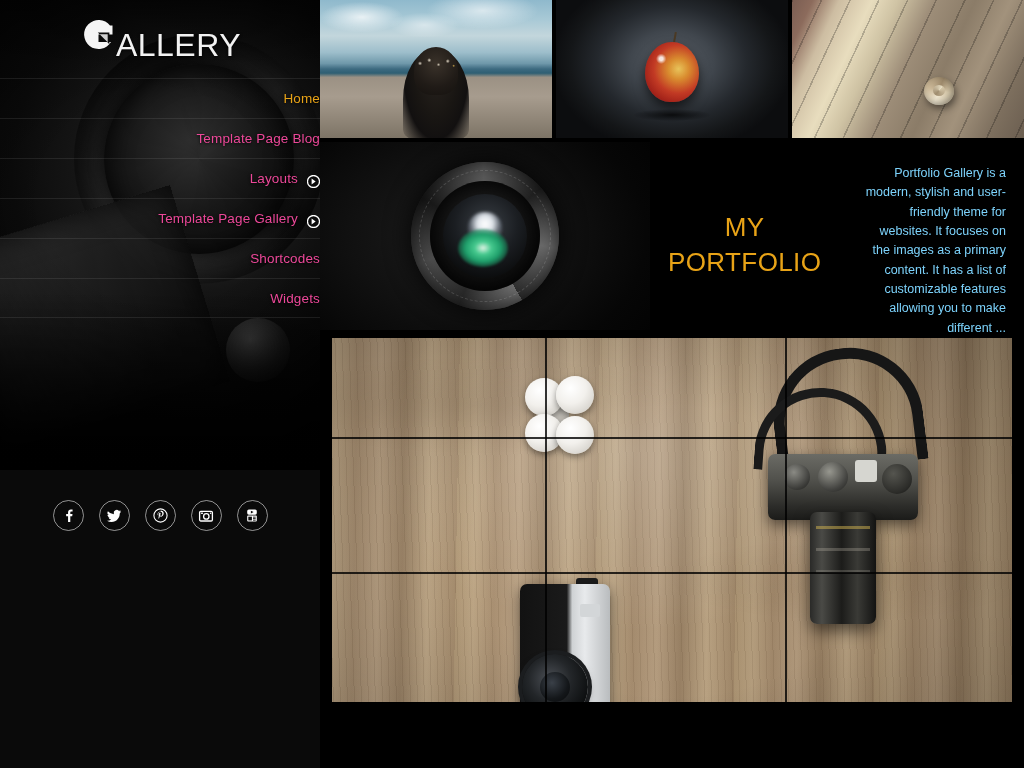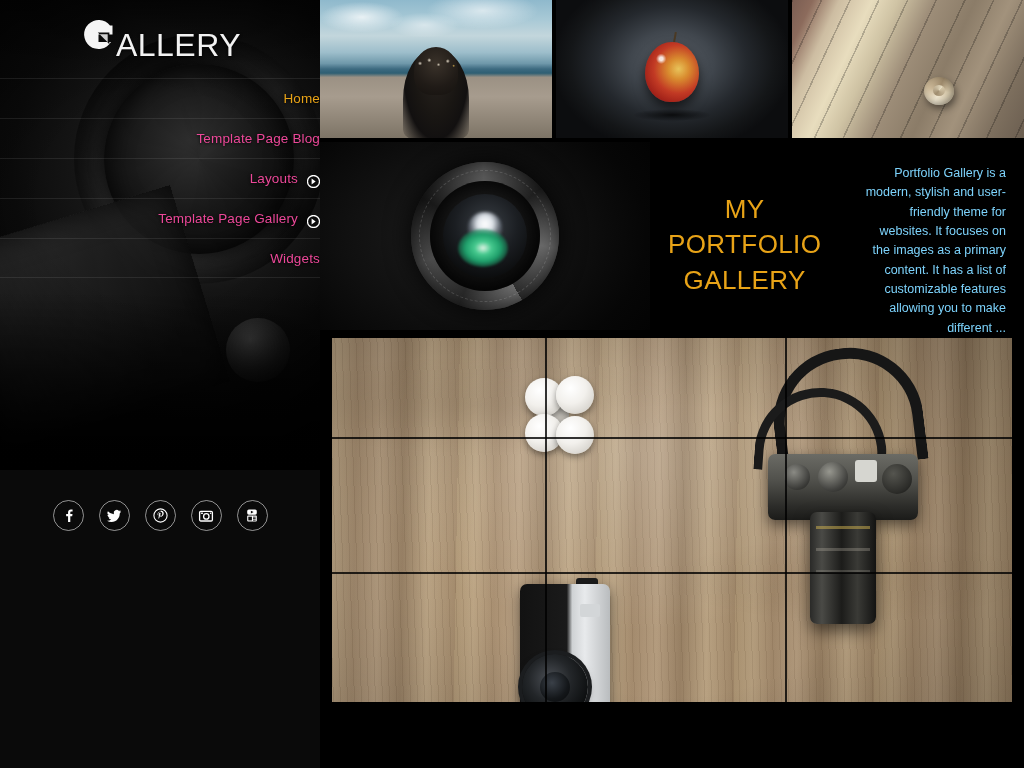--- a/index.html
+++ b/index.html
@@ -435,20 +435,23 @@
       <div class="nav-item">
         <span class="nav-label">Template Page Gallery</span>
         <span class="caret">
           <svg width="13" height="13" viewBox="0 0 13 13">
             <circle cx="6.5" cy="6.5" r="6" fill="#0c0c0c" stroke="#ffffff" stroke-width="1.3"></circle>
             <path d="M4.6 3.6 L8.6 6.5 L4.6 9.4 Z" fill="#ffffff"></path>
           </svg>
         </span>
       </div>
       <div class="nav-item">
+        <span class="nav-label">Shortcodes</span>
+      </div>
+      <div class="nav-item">
         <span class="nav-label">Widgets</span>
       </div>
     </nav>
 
     <div id="touch">
       <div class="socials">
         <a class="soc">
           <svg width="15" height="15" viewBox="0 0 15 15">
             <path d="M9.3 14V8.2h1.9l.3-2.2H9.3V4.6c0-.64.18-1.07 1.1-1.07h1.17V1.55C11.37 1.5 10.68 1.45 9.88 1.45c-1.67 0-2.82 1.02-2.82 2.9V6H5.15v2.2h1.91V14z" fill="#ffffff"></path>
           </svg>
@@ -520,21 +523,20 @@
         <div class="lens-txt"></div>
         <div class="lens-i"></div>
         <div class="lens-glass">
           <div class="lens-hl"></div>
           <div class="lens-flare"></div>
         </div>
       </div>
       <div class="intro">
         <h2>
           <span>MY PORTFOLIO</span><br>
-          <span>GALLERY</span>
         </h2>
         <p>Portfolio Gallery is a modern, stylish and user-friendly theme for websites. It focuses on the images as a primary content. It has a list of customizable features allowing you to make different ...</p>
       </div>
     </div>
 
     <div class="hero">
       <div class="wood"></div>
       <div class="wood-grain"></div>
       <div class="wood-light"></div>
 

